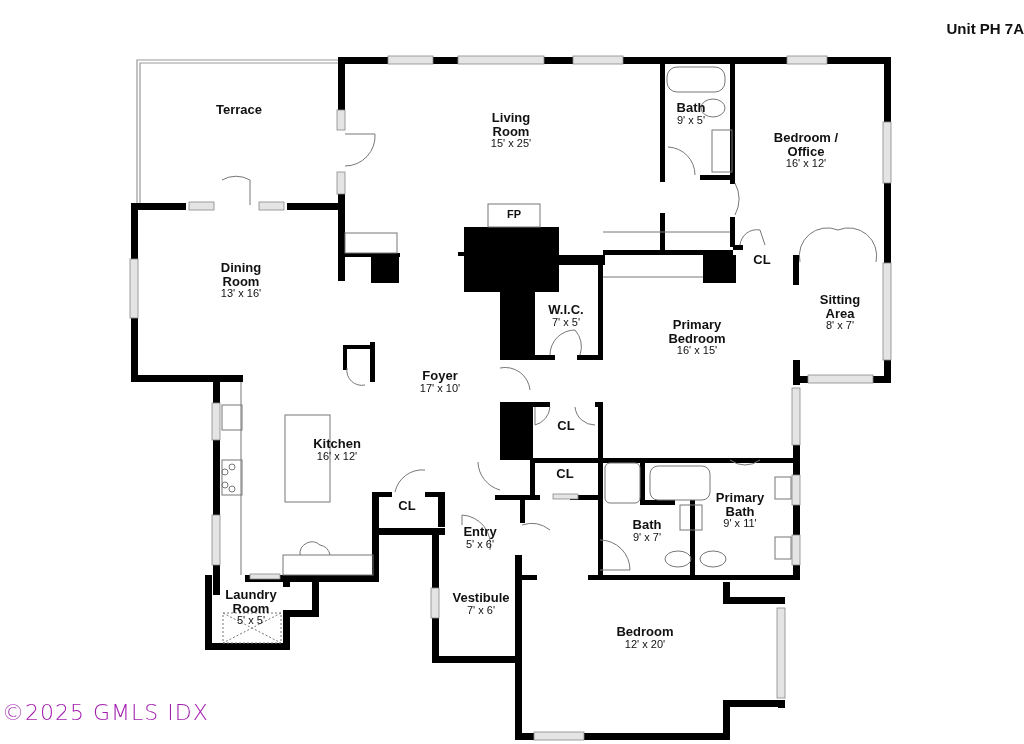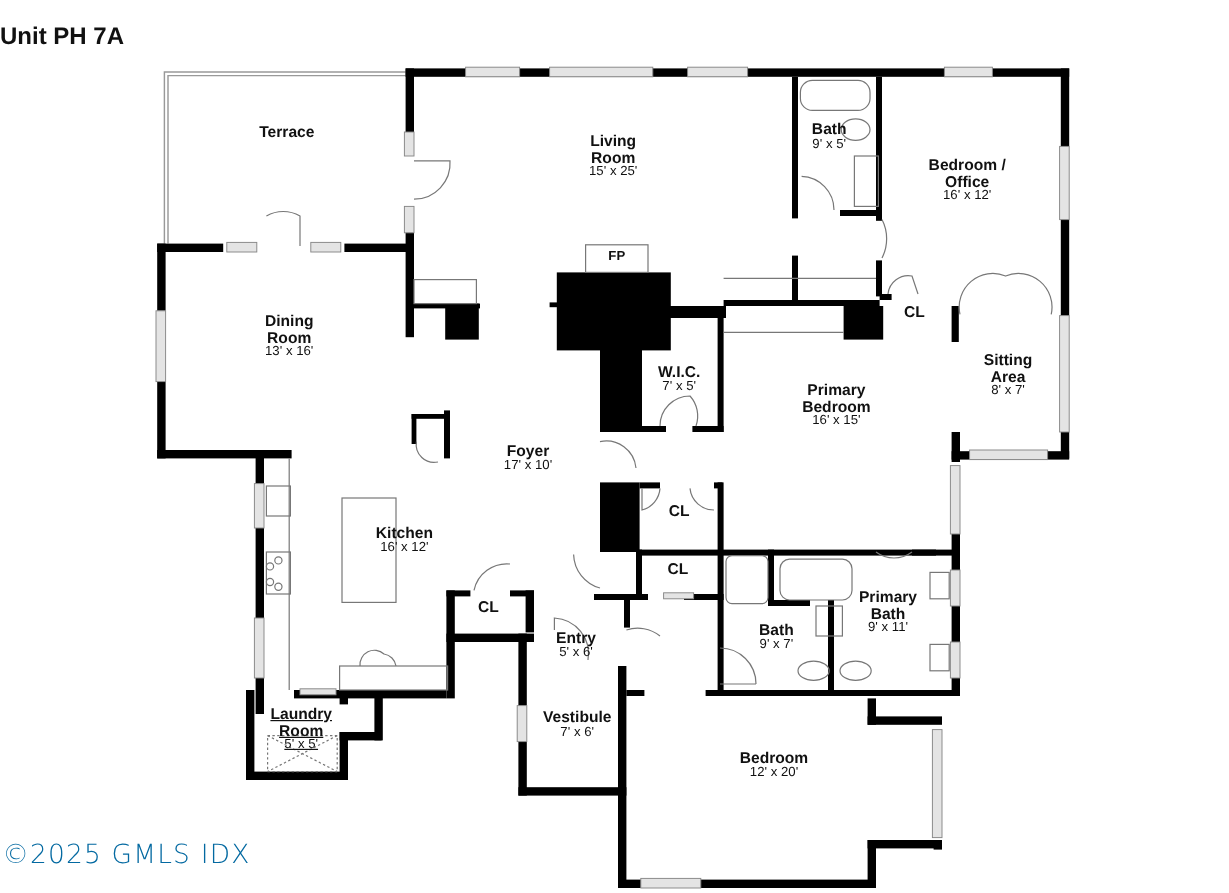--- a/index.html
+++ b/index.html
@@ -1,22 +1,22 @@
 <!DOCTYPE html>
 <html><head>
 <meta charset="utf-8">
 <style>
   html, body { margin: 0; padding: 0; background: #ffffff; }
   body { width: 1024px; height: 744px; position: relative; overflow: hidden; font-family: "Liberation Sans", sans-serif; }
   #plan { position: absolute; left: 0; top: 0; width: 1024px; height: 744px; }
-  .title { position: absolute; left: 0; width: 1024px; top: 20px; text-align: left; font-weight: bold; font-size: 20px; color: #111; }
+  .title { position: absolute; left: 0; width: 1024px; top: 20px; text-align: right; font-weight: bold; font-size: 15px; color: #111; }
   .room { position: absolute; text-align: center; color: #111; transform: translateX(-50%); line-height: 1.05; white-space: nowrap; }
   .room .name { font-weight: bold; font-size: 13px; display: block; }
   .room .dim { font-size: 11px; display: block; }
-  .copyright { position: absolute; left: 2px; top: 700px; font-size: 22px; color: #0369a1; letter-spacing: 1px; font-family: "DejaVu Sans", sans-serif; font-weight: 300; }
+  .copyright { position: absolute; left: 2px; top: 700px; font-size: 22px; color: #a21caf; letter-spacing: 1px; font-family: "DejaVu Sans", sans-serif; font-weight: 300; }
 </style>
 </head>
 <body>
 
 <svg id="plan" viewBox="0 0 1024 744" xmlns="http://www.w3.org/2000/svg">
 
   <g fill="none" stroke="#999" stroke-width="1.2">
     <polyline points="338,60 137,60 137,203"></polyline>
     <polyline points="338,63 140,63 140,203"></polyline>
   </g>
@@ -260,21 +260,21 @@
 </div>
 <div class="room" style="left:647px;top:518px;">
   <span class="name">Bath</span>
   <span class="dim">9' x 7'</span>
 </div>
 <div class="room" style="left:740px;top:491px;">
   <span class="name">Primary</span>
   <span class="name">Bath</span>
   <span class="dim">9' x 11'</span>
 </div>
-<div class="room" style="left:251px;top:588px;text-decoration:underline;">
+<div class="room" style="left:251px;top:588px;">
   <span class="name">Laundry</span>
   <span class="name">Room</span>
   <span class="dim">5' x 5'</span>
 </div>
 <div class="room" style="left:481px;top:591px;">
   <span class="name">Vestibule</span>
   <span class="dim">7' x 6'</span>
 </div>
 <div class="room" style="left:645px;top:625px;">
   <span class="name">Bedroom</span>

